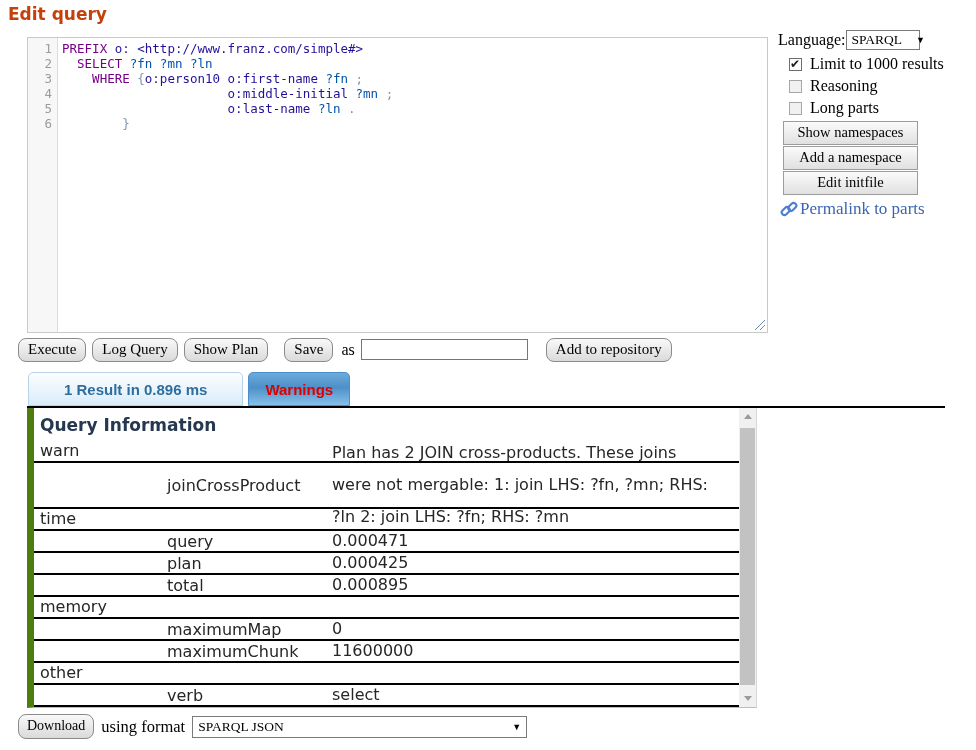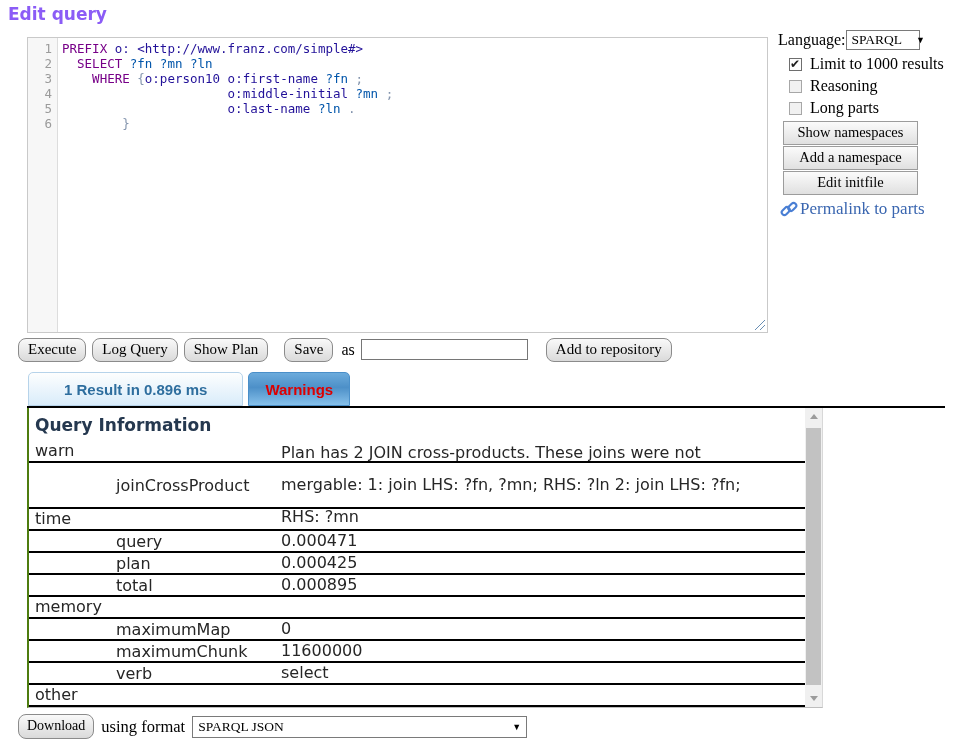--- a/index.html
+++ b/index.html
@@ -5,21 +5,21 @@
   * { box-sizing: border-box; }
   html,body { margin:0; padding:0; }
   body {
     width:976px; height:750px; position:relative; background:#fff;
     font-family:"Liberation Serif", serif; overflow:hidden;
   }
 
   
   .page-title {
     position:absolute; left:8px; top:4px;
-    font-family:"DejaVu Sans", sans-serif; font-weight:bold; font-size:17px; color:#8b5cf6;
+    font-family:"DejaVu Sans", sans-serif; font-weight:bold; font-size:17px; color:#c2410c;
   }
 
   
   .editor {
     position:absolute; left:27px; top:37px; width:741px; height:296px;
     border:1px solid #c9c9c9; background:#fff; display:flex;
     font-family:"DejaVu Sans Mono", monospace; font-size:12.5px; line-height:15px;
   }
   .gutter {
     width:30px; background:#f7f7f7; border-right:1px solid #ddd;
@@ -93,32 +93,32 @@
     color:#2e6e9e; padding:0 35px; margin-right:5px;
   }
   .tab-warnings {
     background:linear-gradient(#6cabdc 0%, #4d90c8 45%, #86c0ea 100%);
     border:1px solid #4a8fc9; color:#dd0000; padding:0 16px;
   }
   .tab-underline { position:absolute; left:27px; top:406px; width:918px; height:2px; background:#000; }
 
   
   .qi-panel {
-    position:absolute; left:27px; top:408px; width:796px; height:300px; background:#fff;
-    border-left:2px solid #4d7c0f; border-right:1px solid #d8d8d8; border-bottom:1px solid #bdbdbd;
+    position:absolute; left:27px; top:408px; width:730px; height:300px; background:#fff;
+    border-left:7px solid #4d7c0f; border-right:1px solid #d8d8d8; border-bottom:1px solid #bdbdbd;
     font-family:"DejaVu Sans", sans-serif;
   }
   .qi-content { position:absolute; left:0; top:0; right:17px; bottom:0; overflow:hidden; }
   .qi-heading { font-size:17px; font-weight:bold; color:#25384f; padding:7px 0 6px 6px; }
   .qi-row { border-bottom:2px solid #000; font-size:16px; color:#262626; }
   .qi-row.section { height:22px; line-height:19px; padding-left:6px; }
   .qi-row.kv { display:flex; align-items:center; height:22px; }
   .qi-row.kv.tall { height:46px; }
   .qi-indent { width:87px; flex:none; }
-  .qi-key { width:165px; flex:none; }
+  .qi-key { width:165px; flex:none;margin-left:46px; }
   .qi-value { flex:1; padding-right:24px; line-height:32px; }
 
   
   .scrollbar { position:absolute; right:0; top:0; width:17px; height:100%; background:#f0f0f0; }
   .sb-btn { position:absolute; left:0; width:17px; height:17px; background:#f0f0f0; cursor:pointer; }
   .sb-btn.up { top:0; } .sb-btn.down { bottom:0; }
   .sb-tri { position:absolute; left:4.5px; width:0; height:0; border-left:4px solid transparent; border-right:4px solid transparent; }
   .sb-btn.up .sb-tri { top:6px; border-bottom:5px solid #9b9b9b; }
   .sb-btn.down .sb-tri { top:6px; border-top:5px solid #9b9b9b; }
   .sb-thumb { position:absolute; left:1px; width:15px; top:20px; height:257px; background:#c2c2c2; cursor:pointer; }
@@ -231,26 +231,26 @@
         <div class="qi-row kv">
           <span class="qi-indent"></span>
           <span class="qi-key">maximumMap</span>
           <span class="qi-value">0</span>
         </div>
         <div class="qi-row kv">
           <span class="qi-indent"></span>
           <span class="qi-key">maximumChunk</span>
           <span class="qi-value">11600000</span>
         </div>
+        <div class="qi-row section">other</div>
         <div class="qi-row kv">
           <span class="qi-indent"></span>
           <span class="qi-key">verb</span>
           <span class="qi-value">select</span>
         </div>
-        <div class="qi-row section">other</div>
       </div>
   </div>
   <div class="scrollbar">
     <div class="sb-btn up">
         <div class="sb-tri"></div>
       </div>
     <div class="sb-thumb"></div>
     <div class="sb-btn down">
         <div class="sb-tri"></div>
       </div>

